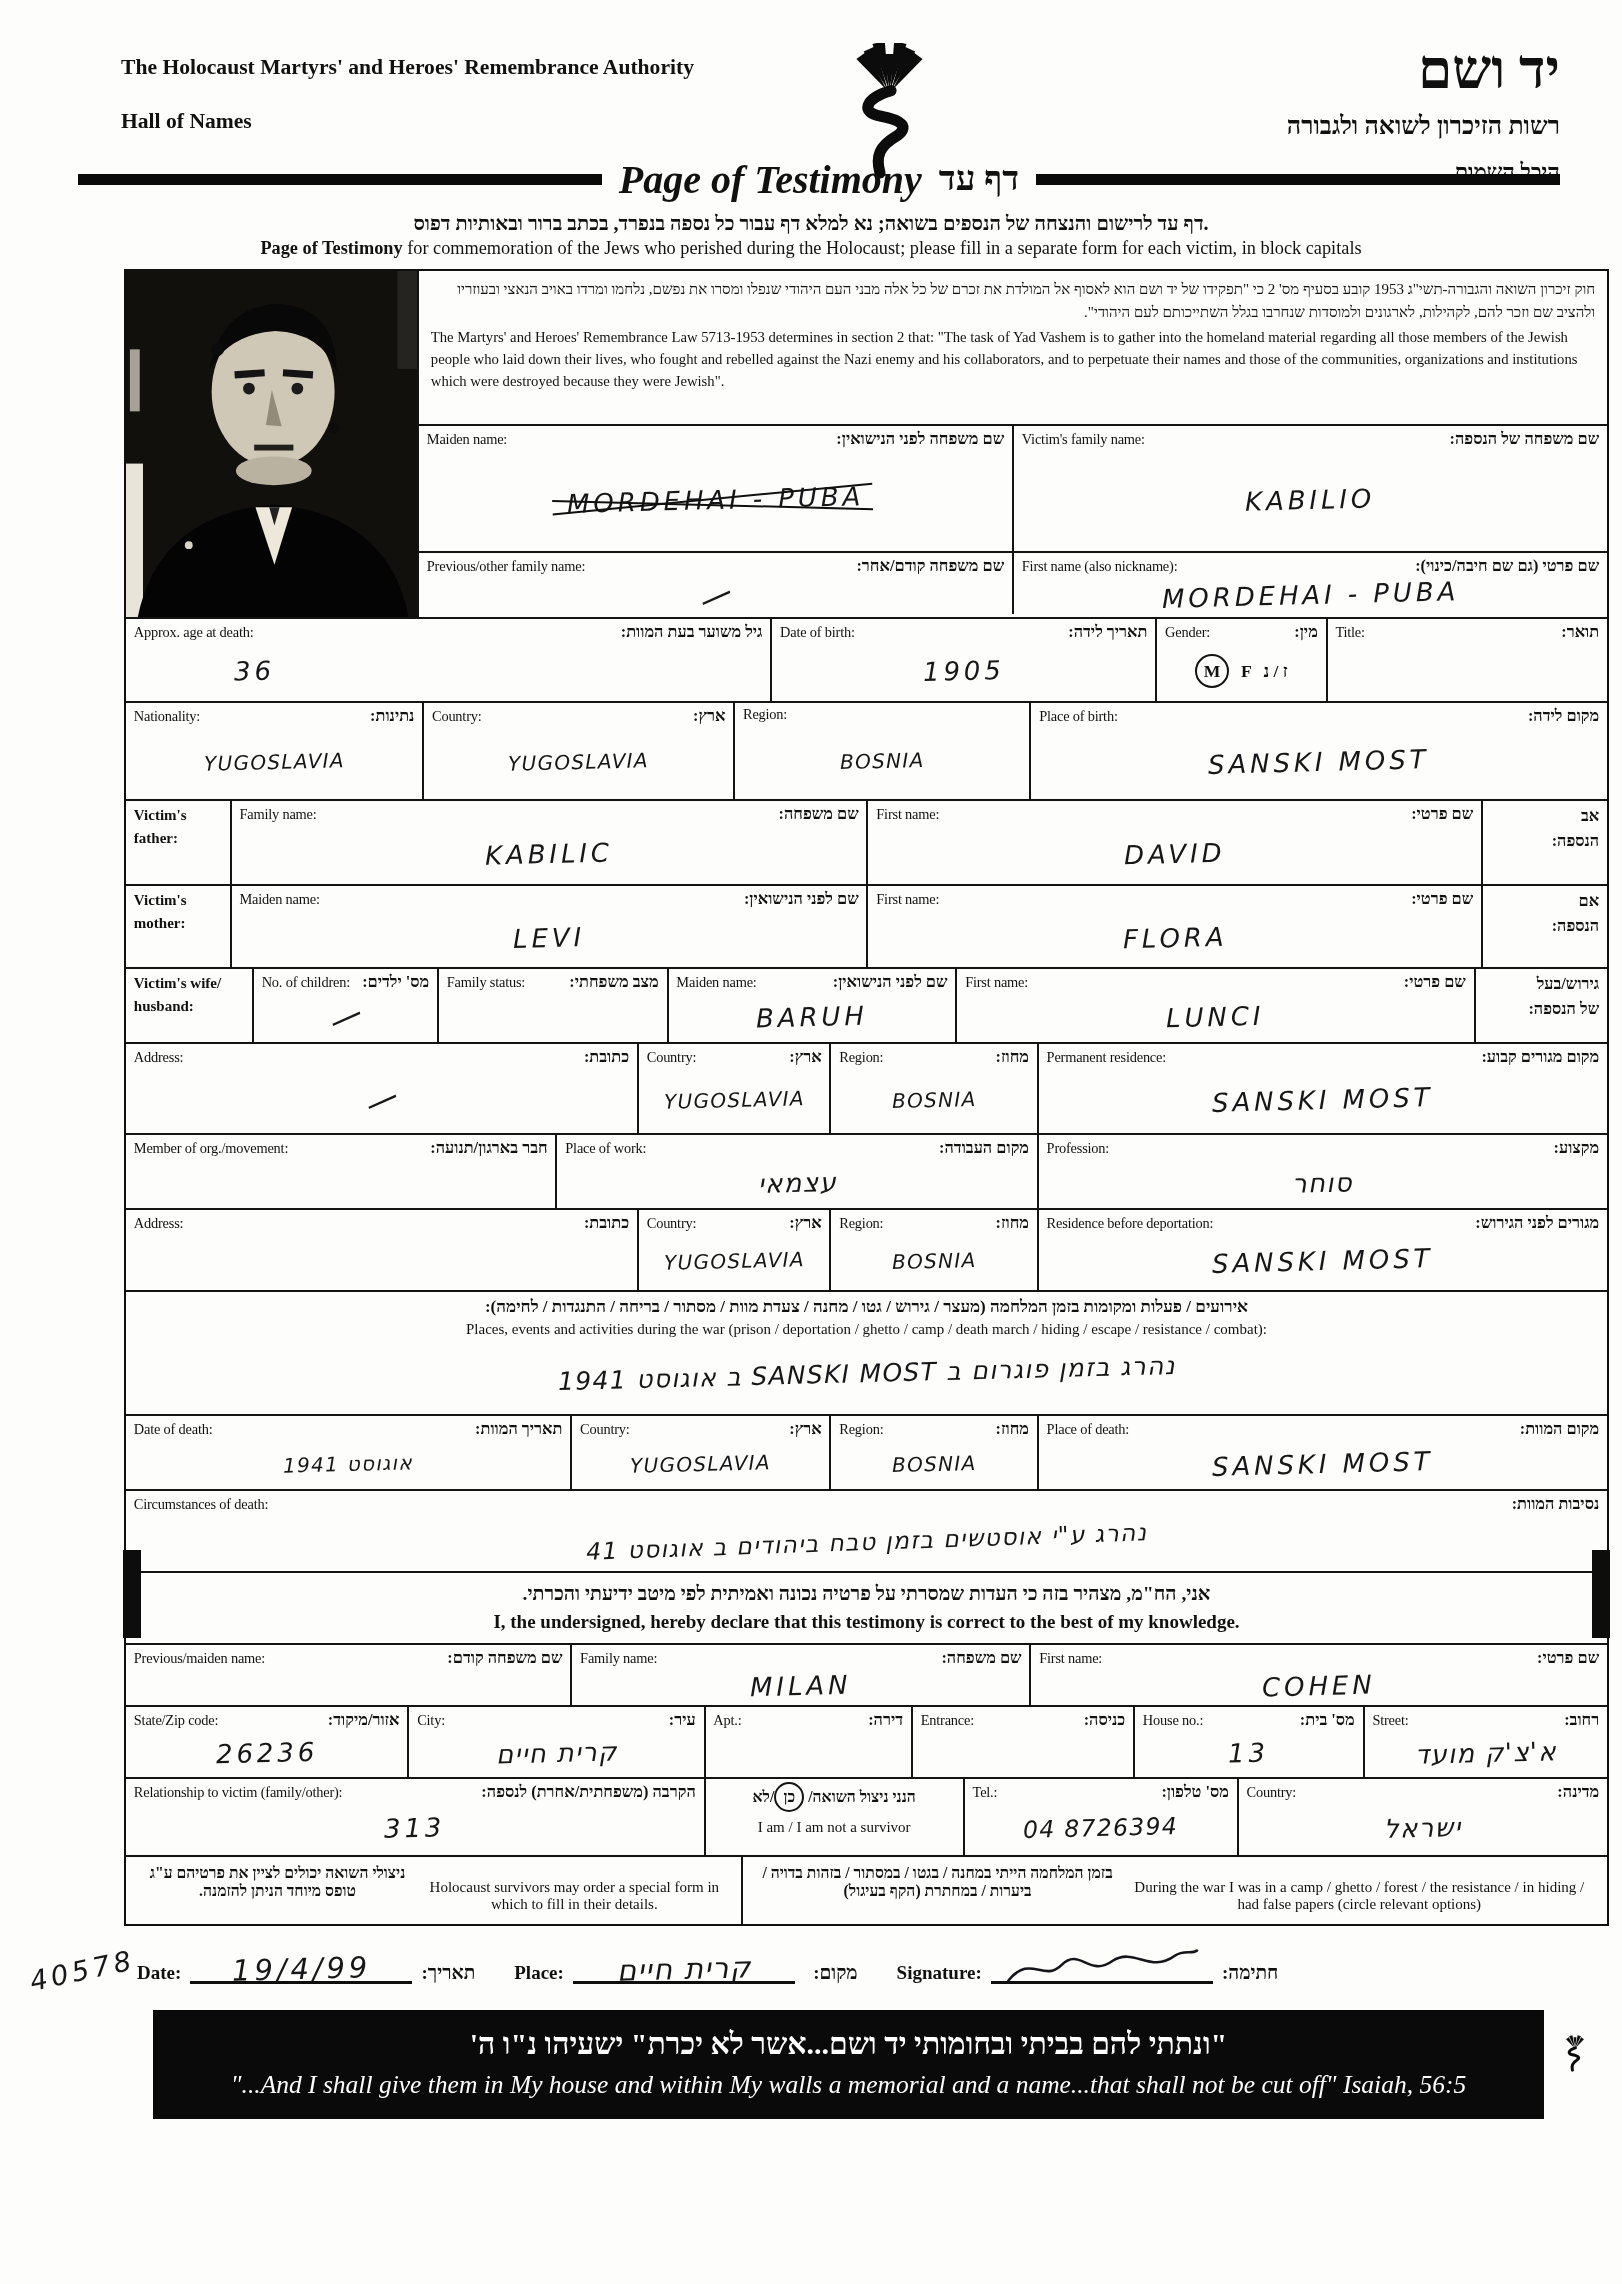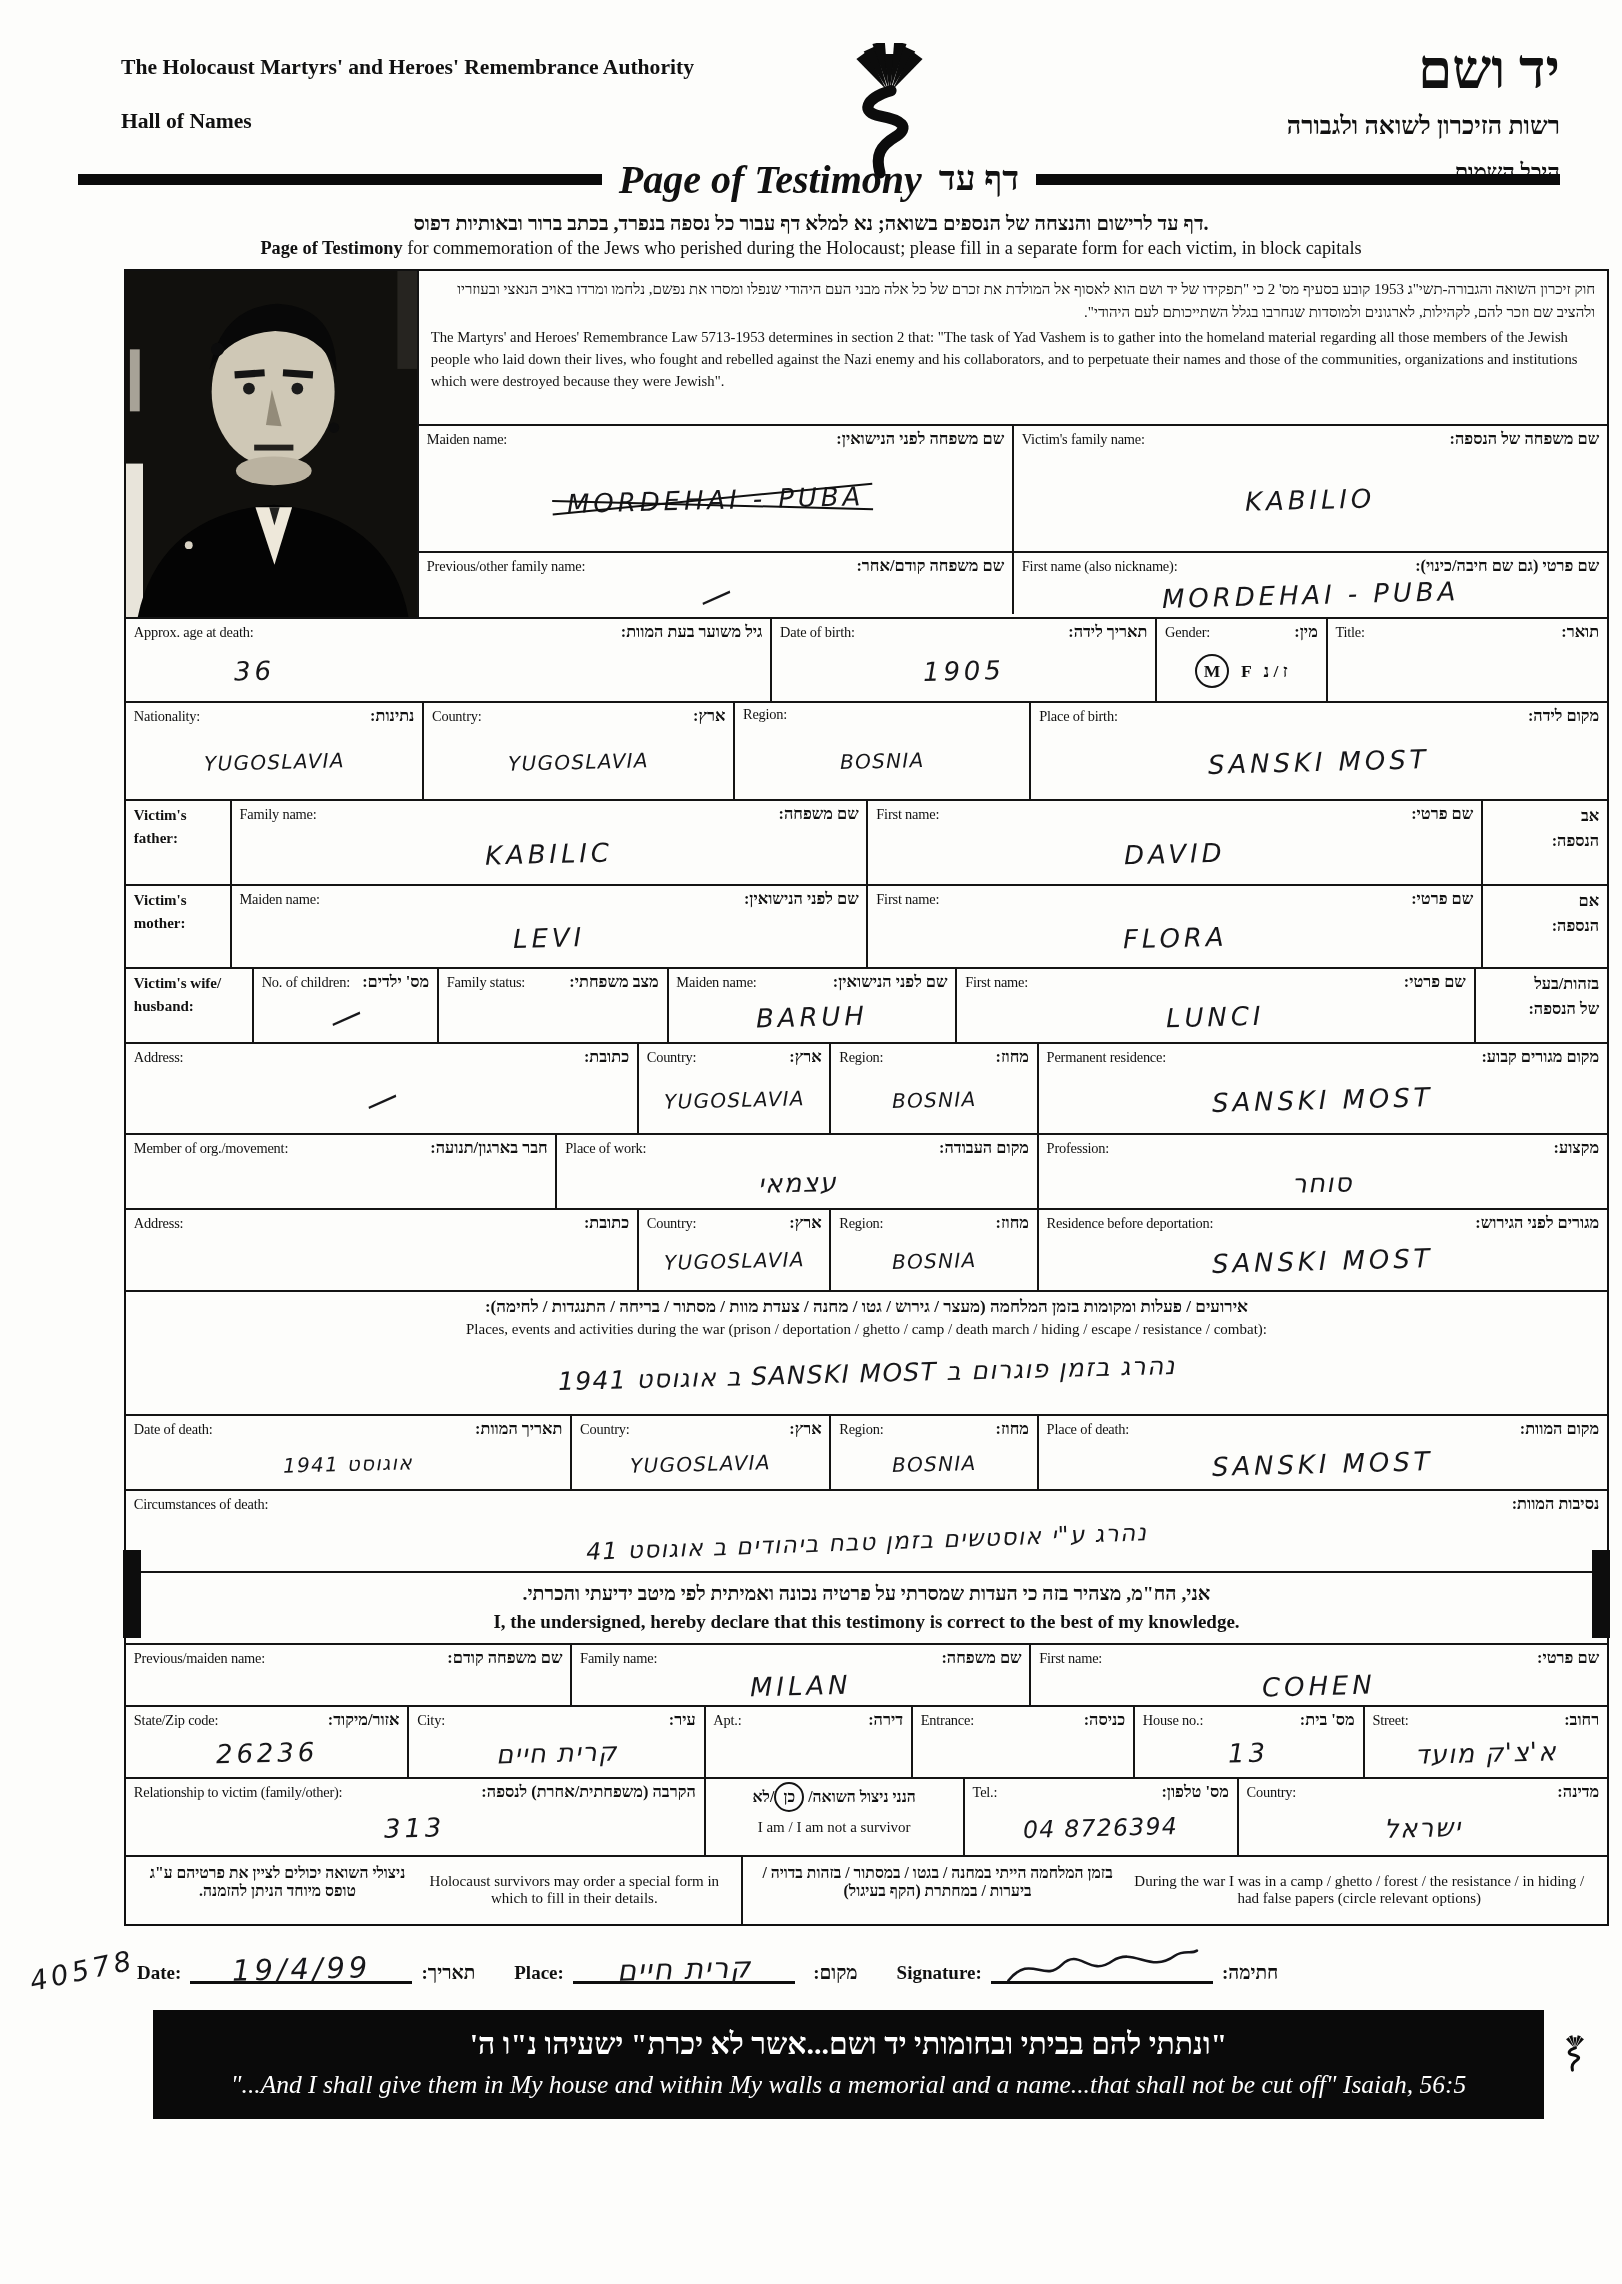--- a/index.html
+++ b/index.html
@@ -85,21 +85,21 @@
   .decl{display:flex;flex-direction:column;justify-content:center;text-align:center;position:relative;}
   .decl .d-he{font-size:19.6px;font-weight:bold;direction:rtl;}
   .decl .d-en{font-size:19px;font-weight:bold;margin-top:5.2px;}
   .decl::before,.decl::after{content:"";position:absolute;width:17.6px;top:-23.5px;bottom:5.2px;background:#0d0d0d;}
   .decl::before{left:-2.6px;}
   .decl::after{right:-2.6px;}
   .surv-he{font-size:15.7px;font-weight:bold;direction:rtl;text-align:center;}
   .surv-en{font-size:15px;text-align:center;margin-top:6.5px;}
   .note{padding:6.5px 10.5px;display:flex;flex-direction:row;justify-content:center;}
   .n-he{font-size:15.7px;font-weight:bold;direction:rtl;text-align:center;}
-  .n-en{font-size:15px;text-align:center;margin-top:9px;}
+  .n-en{font-size:15px;text-align:center;margin-top:15px;}
 
   
   .sigrow{position:relative;margin:22px 0 0 137px;display:flex;align-items:flex-end;gap:39px;}
   .sig-item{display:flex;align-items:flex-end;gap:9.1px;}
   .s-en,.s-he{font-size:19px;font-weight:bold;white-space:nowrap;}
   .s-line{display:inline-block;min-width:222px;border-bottom:3.3px solid #0e0e0e;
           text-align:center;position:relative;}
   .s-val{display:inline-block;margin-bottom:-5.2px;font-size:29px;}
   .sig-number{position:absolute;left:-108px;bottom:-2.6px;font-size:27.4px;transform:rotate(-12deg);}
   .squiggle svg{display:block;margin:0 auto -6.5px;}
@@ -417,21 +417,21 @@
       <div class="cell" style="width:35%">
         <div class="lbl">
             <span class="l-en">First name:</span>
             <span class="l-he">שם פרטי:</span>
           </div>
         <div class="val">
             <span class="hw">LUNCI</span>
           </div>
       </div>
       <div class="cell" style="flex:1">
-        <span class="helab">בזהות/בעל</span>
+        <span class="helab">גירוש/בעל</span>
         <span class="helab">של הנספה:</span>
       </div>
     </div>
 
     <div class="frow rH">
       <div class="cell" style="width:34.5%">
         <div class="lbl">
             <span class="l-en">Address:</span>
             <span class="l-he">כתובת:</span>
           </div>

